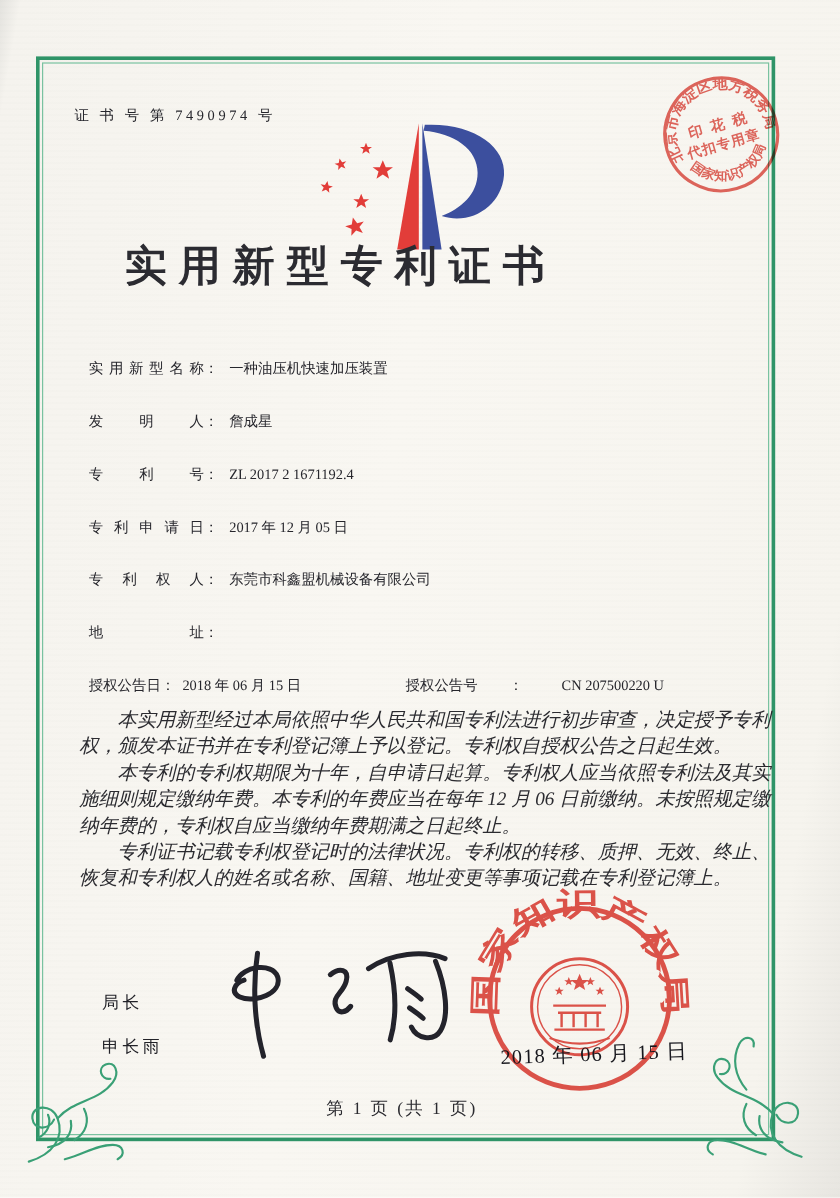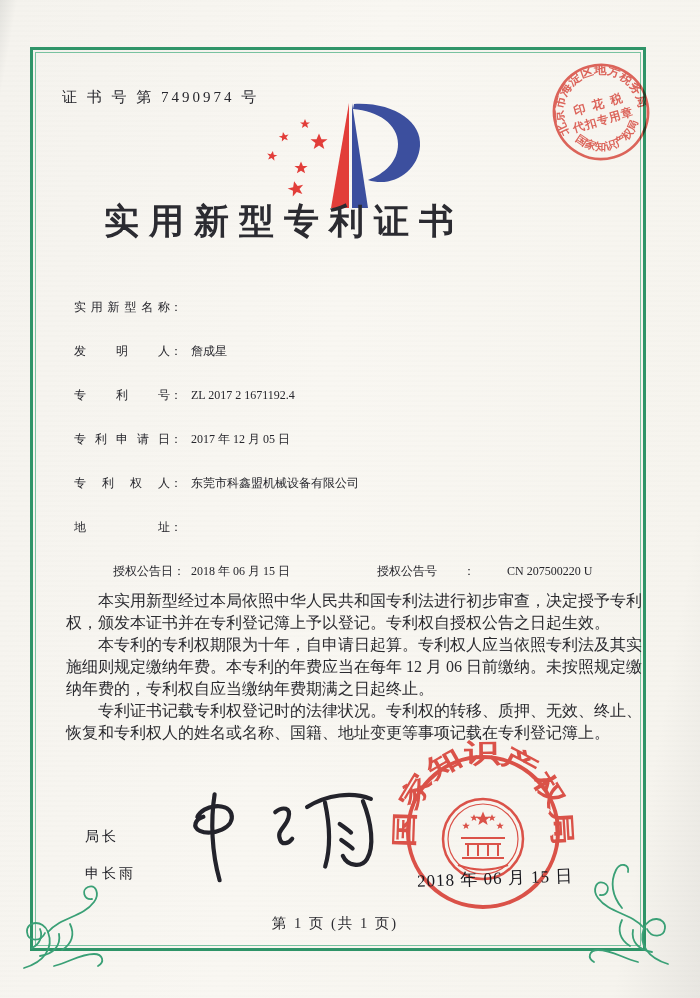--- a/index.html
+++ b/index.html
@@ -7,34 +7,34 @@
     width:700px;height:998px;position:relative;overflow:hidden;
     font-family:"Liberation Serif","DejaVu Serif",serif;
     background:linear-gradient(100deg,#e3e2de 0%,#f5f3ee 2%,#f9f7f2 45%,#f6f4ee 90%,#e8e6e1 100%);
   }
   .texture{position:absolute;inset:0;pointer-events:none;
     background:repeating-linear-gradient(180deg,rgba(120,140,120,.016) 0 2px,rgba(255,255,255,0) 2px 5px);}
   
   .frame-outer{position:absolute;left:30px;top:47px;width:610px;height:898px;
     border:3px solid #2f9468;}
   .frame-inner{position:absolute;inset:2px;border:1px solid #79c2a0;}
-  .cert-no{position:absolute;left:62px;top:88px;font-size:15px;letter-spacing:3px;color:#26262c;}
+  .cert-no{position:absolute;left:62px;top:88px;font-size:12px;letter-spacing:3px;color:#26262c;}
   .logo{position:absolute;left:262px;top:96px;}
   .title{position:absolute;left:0;top:198px;width:568px;text-align:center;
     font-size:35px;font-weight:600;letter-spacing:10px;color:#2b2b31;}
   .fields{position:absolute;left:74px;top:296px;width:570px;font-size:12px;color:#26262c;}
   .frow{display:flex;line-height:22px;margin-bottom:22px;align-items:flex-start;}
   .flabel{display:inline-block;width:96px;text-align:justify;text-align-last:justify;flex:0 0 96px;}
   .fcolon{flex:0 0 auto;}
   .fvalue{margin-left:9px;max-width:452px;word-break:break-all;}
   .grant-row{display:flex;line-height:22px;}
-  .grant-left{display:flex;width:264px;flex:0 0 264px;margin-left:39px;}
+  .grant-left{display:flex;width:264px;flex:0 0 264px;}
   .grant-right{display:flex;gap:26px;}
   .paras{position:absolute;left:66px;top:590px;width:576px;font-size:16px;line-height:22px;
-    color:#2b2b30;text-align:justify;}
+    color:#2b2b30;text-align:justify;font-style:italic;}
   .paras p{margin:0;text-indent:2em;}
   .signer{position:absolute;left:85px;top:818px;font-size:14px;letter-spacing:3px;color:#222228;line-height:37px;}
   .signature{position:absolute;left:182px;top:778px;transform:rotate(-2deg);}
   .seal{position:absolute;left:388px;top:737px;opacity:.92;mix-blend-mode:multiply;}
   .seal-date{position:absolute;left:417px;top:867px;font-size:17px;letter-spacing:1px;
     color:#17171d;transform:rotate(-2deg);font-weight:500;}
   .tax-stamp{position:absolute;left:549px;top:60px;transform:rotate(-16deg);opacity:.88;mix-blend-mode:multiply;}
   .footer{position:absolute;left:30px;top:914px;width:610px;text-align:center;
     font-size:14.5px;letter-spacing:2px;color:#2b2b30;}
   .flourish{position:absolute;}
@@ -102,20 +102,21 @@
   <text x="52" y="48" text-anchor="middle" font-size="12" letter-spacing="2" fill="#e0534a" font-weight="bold">印 花 税</text>
   <text x="52" y="64" text-anchor="middle" font-size="11.5" letter-spacing="1" fill="#e0534a" font-weight="bold">代扣专用章</text>
 </svg>
 
 <div class="title">实用新型专利证书</div>
 
 <div class="fields">
   <div class="frow">
     <span class="flabel">实用新型名称</span>
       <span class="fcolon">：</span>
+    <span class="fvalue">一种油压机快速加压装置</span>
   </div>
   <div class="frow">
     <span class="flabel">发明人</span>
       <span class="fcolon">：</span>
     <span class="fvalue">詹成星</span>
   </div>
   <div class="frow">
     <span class="flabel">专利号</span>
       <span class="fcolon">：</span>
     <span class="fvalue">ZL 2017 2 1671192.4</span>

